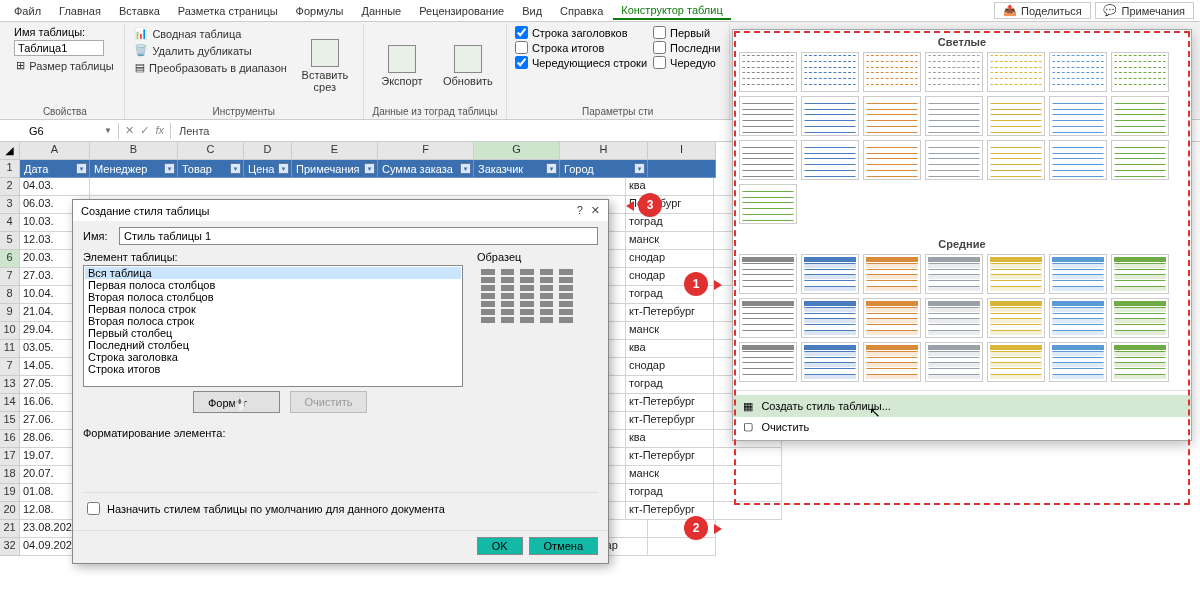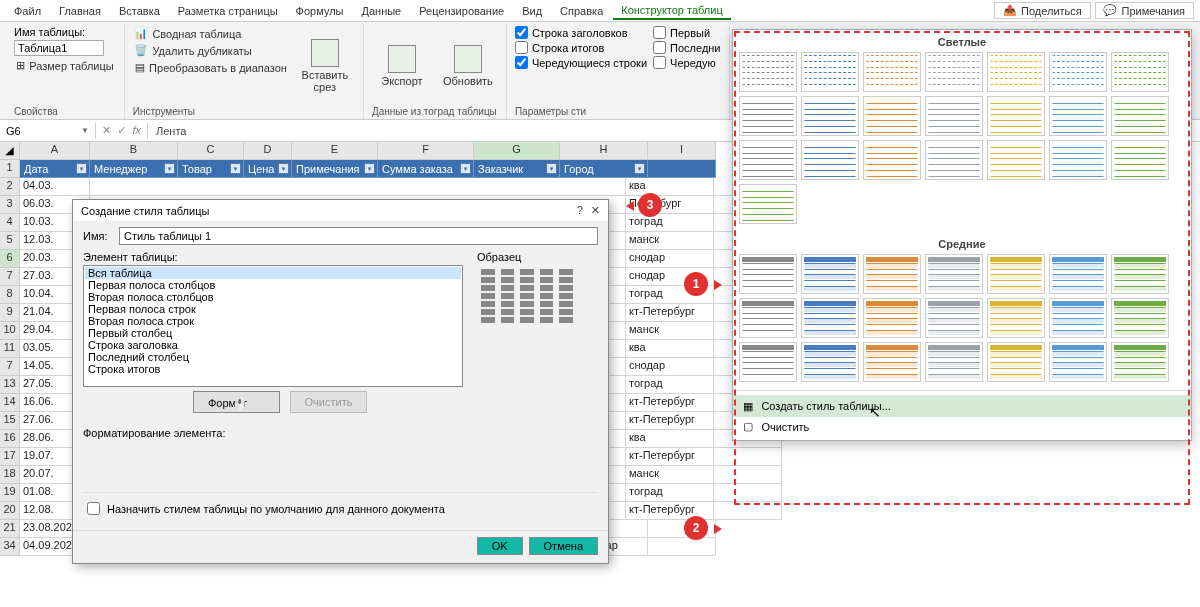--- a/index.html
+++ b/index.html
@@ -5,30 +5,30 @@
 * { box-sizing: border-box; font-family: 'Segoe UI', Arial, sans-serif; font-size: 11px; }
 body { margin:0; padding:0; width:1200px; height:607px; overflow:hidden; background:#fff; position:relative; }
 .menubar { display:flex; gap:2px; padding:2px 6px; border-bottom:1px solid #ccc; background:#fff; height:22px; align-items:center; }
 .menubar .item { padding:2px 8px; color:#333; cursor:pointer; }
 .menubar .item.active { color:#0f7b0f; border-bottom:2px solid #0f7b0f; }
 .share { margin-left:auto; display:flex; gap:4px; }
 .share .btn { border:1px solid #ccc; padding:1px 8px; display:flex; align-items:center; gap:4px; color:#333; }
 .ribbon { display:flex; border-bottom:1px solid #ccc; background:#f3f3f3; height:98px; padding:2px 6px 0; }
 .rgroup { border-right:1px solid #ddd; padding:2px 8px 0; display:flex; flex-direction:column; }
 .rgroup-body { flex:1; display:flex; gap:6px; }
-.rgroup-label { color:#555; font-size:10px; padding:1px 0 2px; }
+.rgroup-label { text-align:center; color:#555; font-size:10px; padding:1px 0 2px; }
 .vstack { display:flex; flex-direction:column; gap:2px; }
 .small-btn { display:flex; align-items:center; gap:4px; padding:1px 2px; color:#333; }
 .input-sm { width:90px; padding:1px 3px; border:1px solid #aaa; background:#fff; }
 .big-btn { display:flex; flex-direction:column; align-items:center; justify-content:center; padding:2px 4px; width:60px; color:#333; }
 .big-btn .ico { width:28px; height:28px; border:1px solid #888; background:#e8f0e8; margin-bottom:2px; }
 .cbox { display:flex; align-items:center; gap:4px; padding:0; }
 .cbox input { margin:0; }
 .namebox-row { display:flex; align-items:center; height:22px; border-bottom:1px solid #ccc; }
-.namebox { width:96px; border-right:1px solid #ccc; padding:2px 6px; display:flex; justify-content:space-between; align-items:center; }
+.namebox { width:96px; border-right:1px solid #ccc; padding:2px 6px; display:flex; justify-content:space-between; align-items:center;margin-left:23px; }
 .namebox .dd { color:#666; font-size:8px; }
 .fx-ctrls { display:flex; gap:6px; padding:0 6px; color:#888; }
 .fx-input { flex:1; padding:2px 8px; color:#444; border-left:1px solid #ccc; }
 .grid-wrap { position:relative; }
 .grid-head-row { display:flex; height:18px; }
 .corner { width:20px; border-right:1px solid #ccc; border-bottom:1px solid #ccc; background:#e6e6e6; display:flex; align-items:center; justify-content:center; }
 .colh { border-right:1px solid #ccc; border-bottom:1px solid #ccc; background:#e6e6e6; text-align:center; color:#333; padding-top:1px; }
 .colh.sel { background:#cce5cc; }
 .grid-row { display:flex; height:18px; }
 .rowh { width:20px; border-right:1px solid #ccc; border-bottom:1px solid #ccc; background:#e6e6e6; text-align:center; padding-top:1px; color:#333; }
@@ -399,21 +399,21 @@
         <div class="cell wB" style="">Афанасьев</div>
         <div class="cell wC" style="">Виноград</div>
         <div class="cell wD" style="text-align:right">150</div>
         <div class="cell wE" style="text-align:right">18</div>
         <div class="cell wF" style="text-align:right">2700</div>
         <div class="cell wG" style="">Ашан</div>
         <div class="cell wH" style="">Москва</div>
         <div class="cell wI"></div>
       </div>
       <div class="grid-row">
-        <div class="rowh">34</div>
+        <div class="rowh">32</div>
         <div class="cell wA" style="">04.09.2020</div>
         <div class="cell wB" style="">Кузнецов</div>
         <div class="cell wC" style="">Виноград</div>
         <div class="cell wD" style="text-align:right">150</div>
         <div class="cell wE" style="text-align:right">3</div>
         <div class="cell wF" style="text-align:right">450</div>
         <div class="cell wG" style="">Магнит</div>
         <div class="cell wH" style="">Краснодар</div>
         <div class="cell wI"></div>
       </div>
@@ -436,22 +436,22 @@
     <div style="display:flex; gap:14px; margin-top:6px;">
       <div>
         <div style="margin-bottom:2px">Элемент таблицы:</div>
         <div class="listbox" id="elem-list">
             <div class="li sel">Вся таблица</div>
             <div class="li">Первая полоса столбцов</div>
             <div class="li">Вторая полоса столбцов</div>
             <div class="li">Первая полоса строк</div>
             <div class="li">Вторая полоса строк</div>
             <div class="li">Первый столбец</div>
+            <div class="li">Последний столбец</div>
             <div class="li">Строка заголовка</div>
-            <div class="li">Последний столбец</div>
             <div class="li">Строка итогов</div>
           </div>
         <div class="mid-btns">
           <button class="mid-btn"><span>Формат</span><span class="cursor" style="position:relative;left:-16px;top:2px">🖱️</span></button>
           <button class="mid-btn dis">Очистить</button>
         </div>
       </div>
       <div>
         <div style="margin-bottom:2px">Образец</div>
         <div class="preview">

